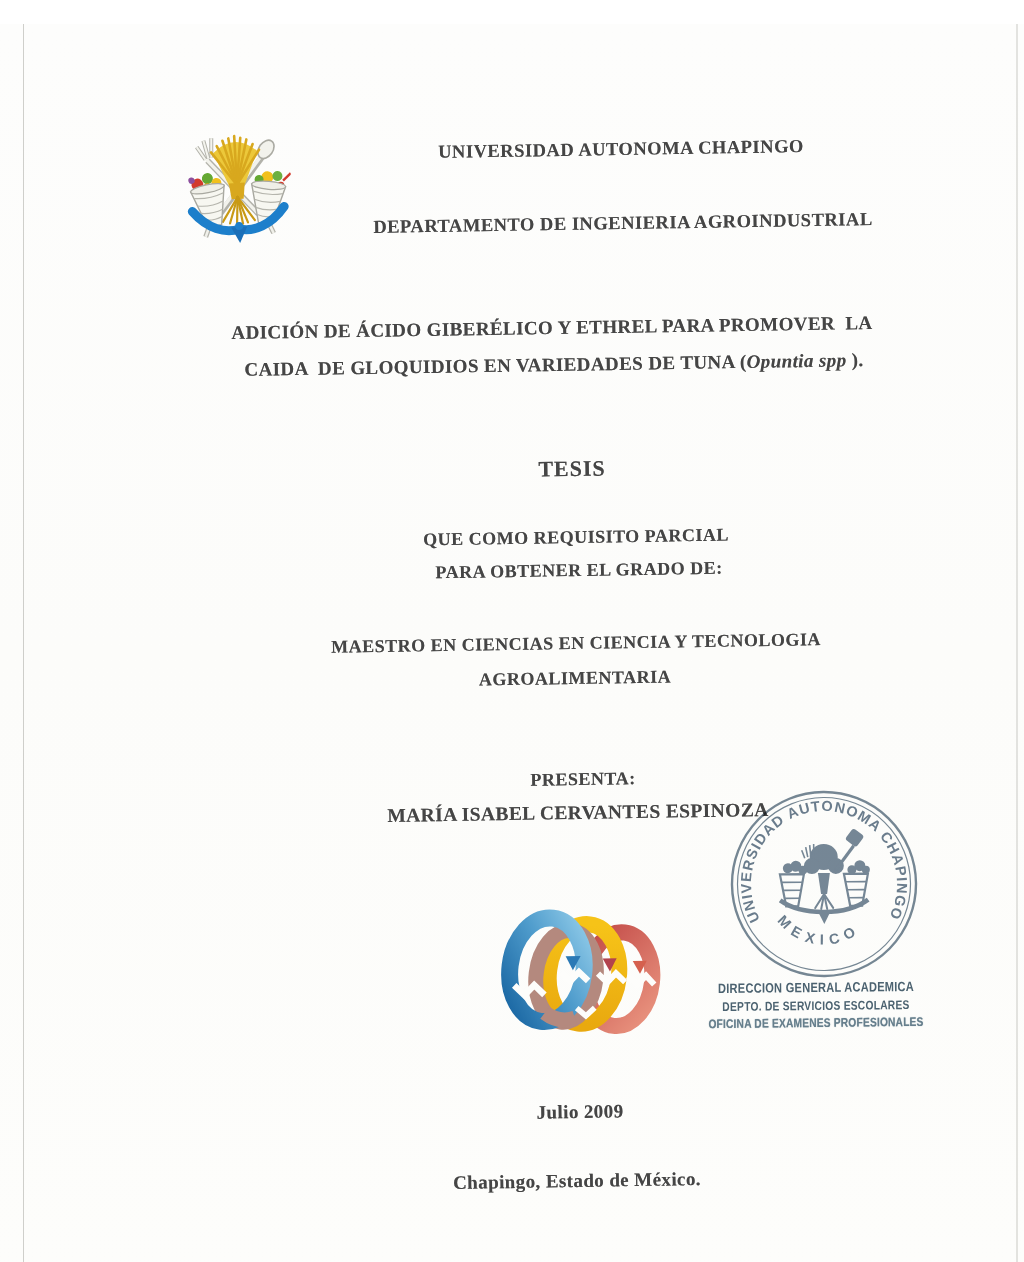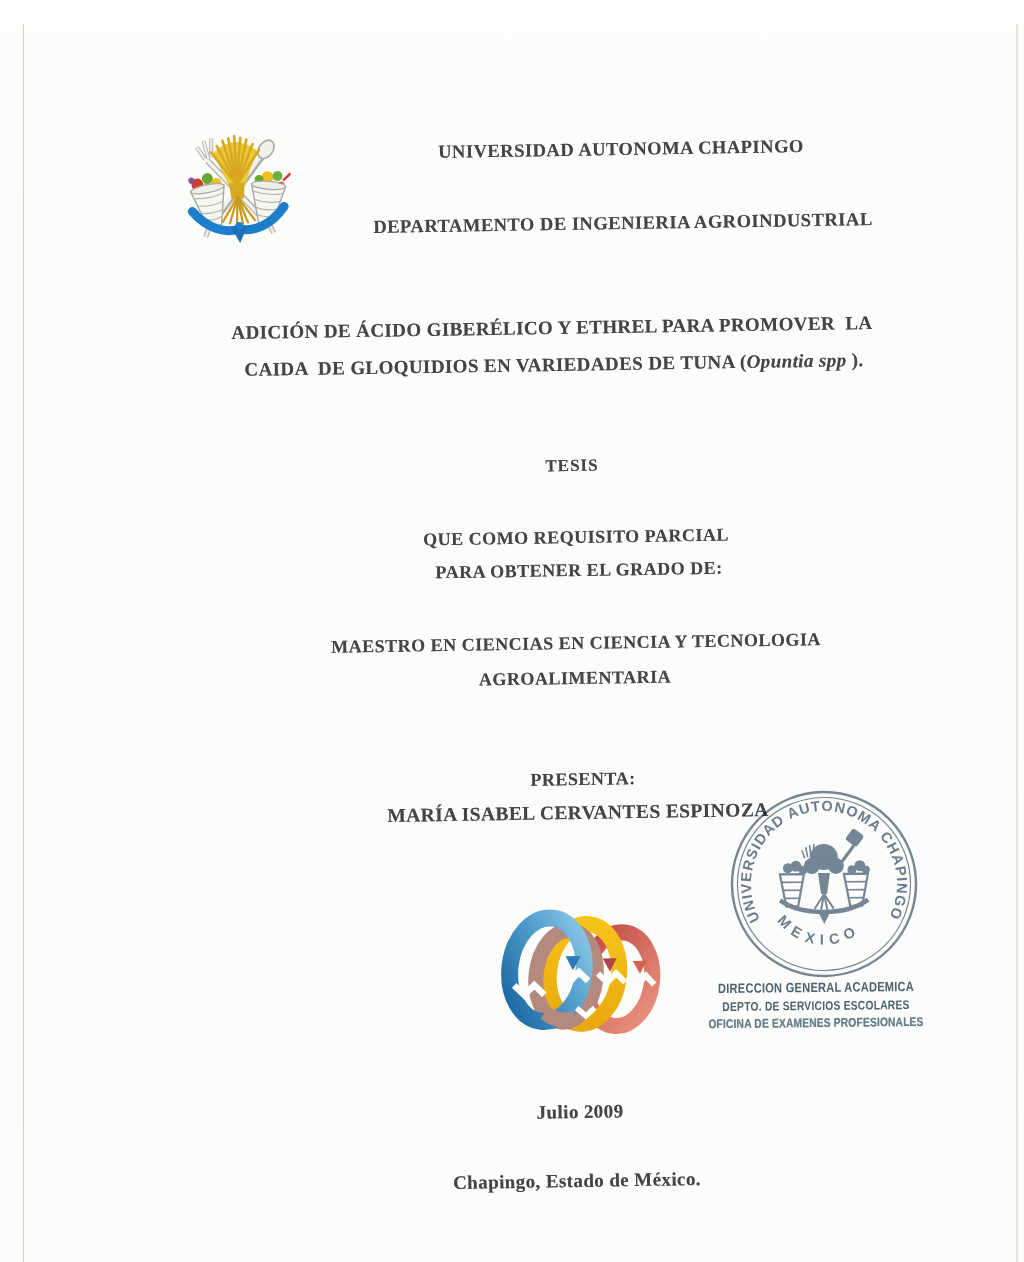--- a/index.html
+++ b/index.html
@@ -20,21 +20,21 @@
   .tl{
     position:absolute;
     transform:translateX(-50%) rotate(-0.9deg);
     white-space:pre;
     font-weight:700;
     color:#454545;
     text-shadow:0 0 0.6px rgba(80,80,80,0.55);
   }
   .t-head{font-size:18.5px;letter-spacing:0.5px;}
   .t-title{font-size:19px;letter-spacing:0.4px;}
-  .t-tesis{font-size:17px;letter-spacing:1px;}
+  .t-tesis{font-size:22px;letter-spacing:1px;}
   .t-body{font-size:18px;letter-spacing:0.5px;}
   .t-name{font-size:19.5px;letter-spacing:0.4px;}
   .t-foot{font-size:19px;letter-spacing:0.4px;}
   .italic{font-style:italic;}
   .logo-svg{position:absolute;transform:rotate(-1.2deg);}
   .stamp-svg{
     position:absolute;left:722px;top:758px;
     mix-blend-mode:multiply;opacity:0.93;
     transform:rotate(-0.5deg);
   }

